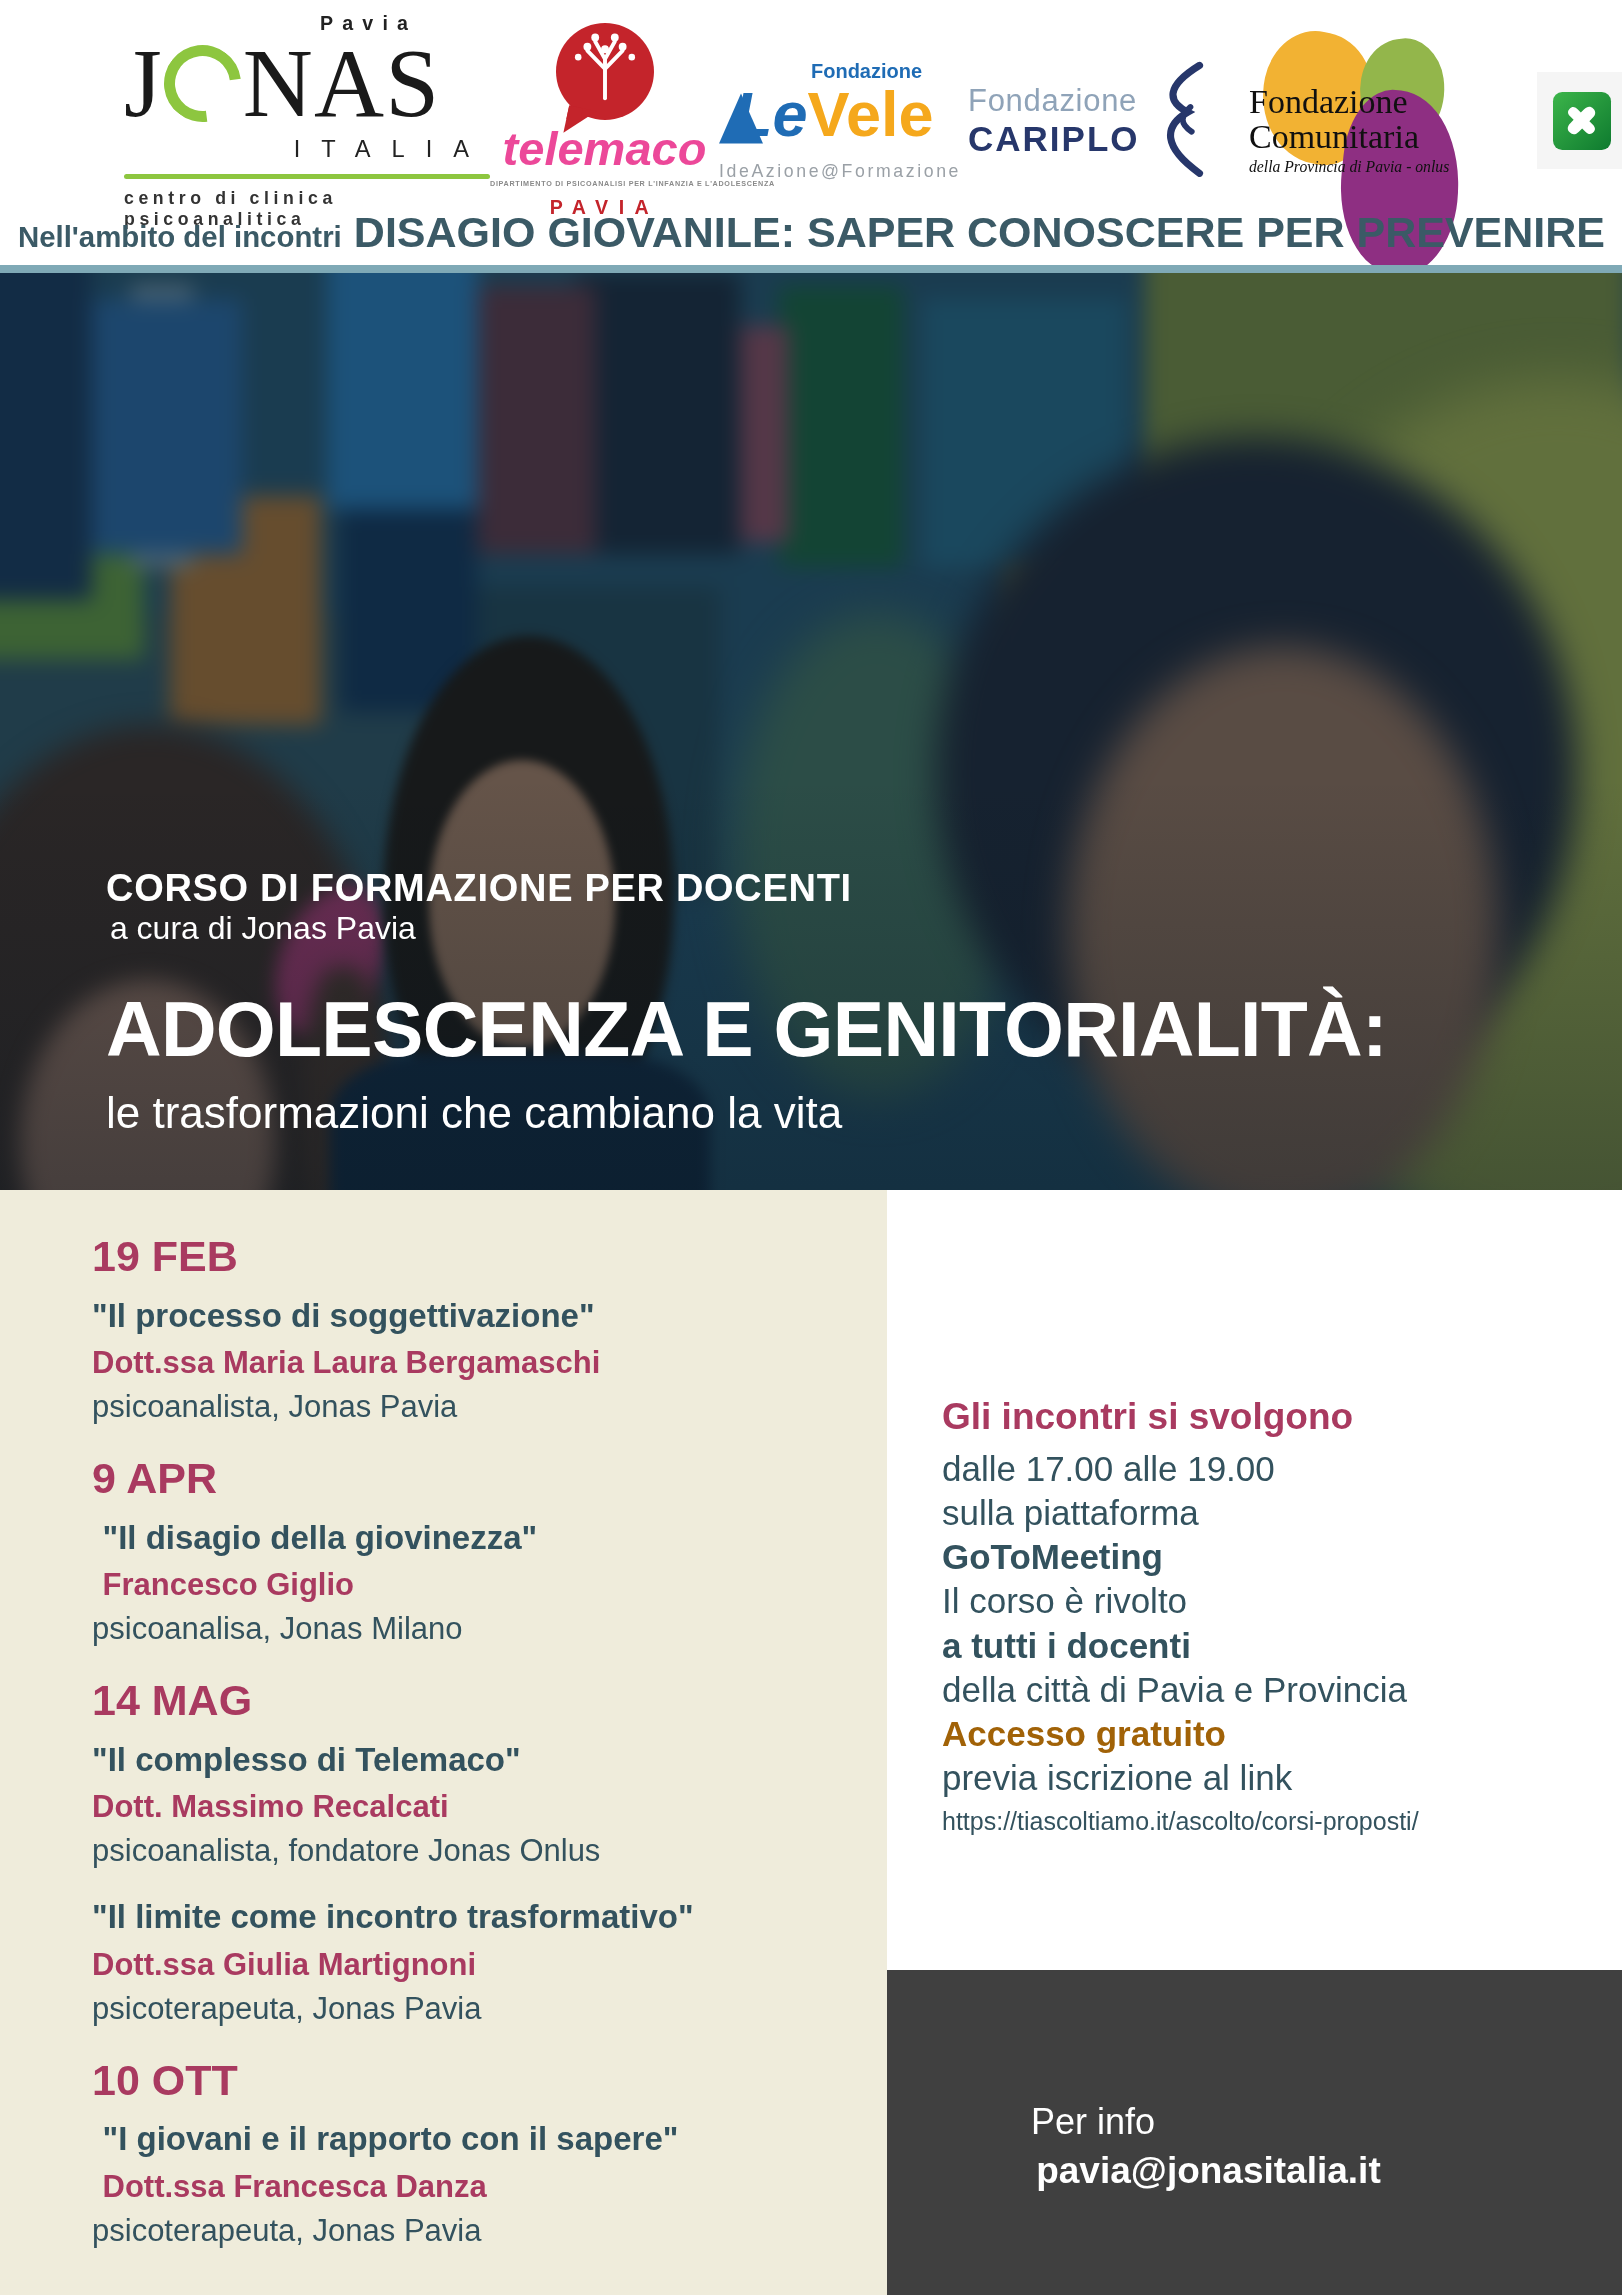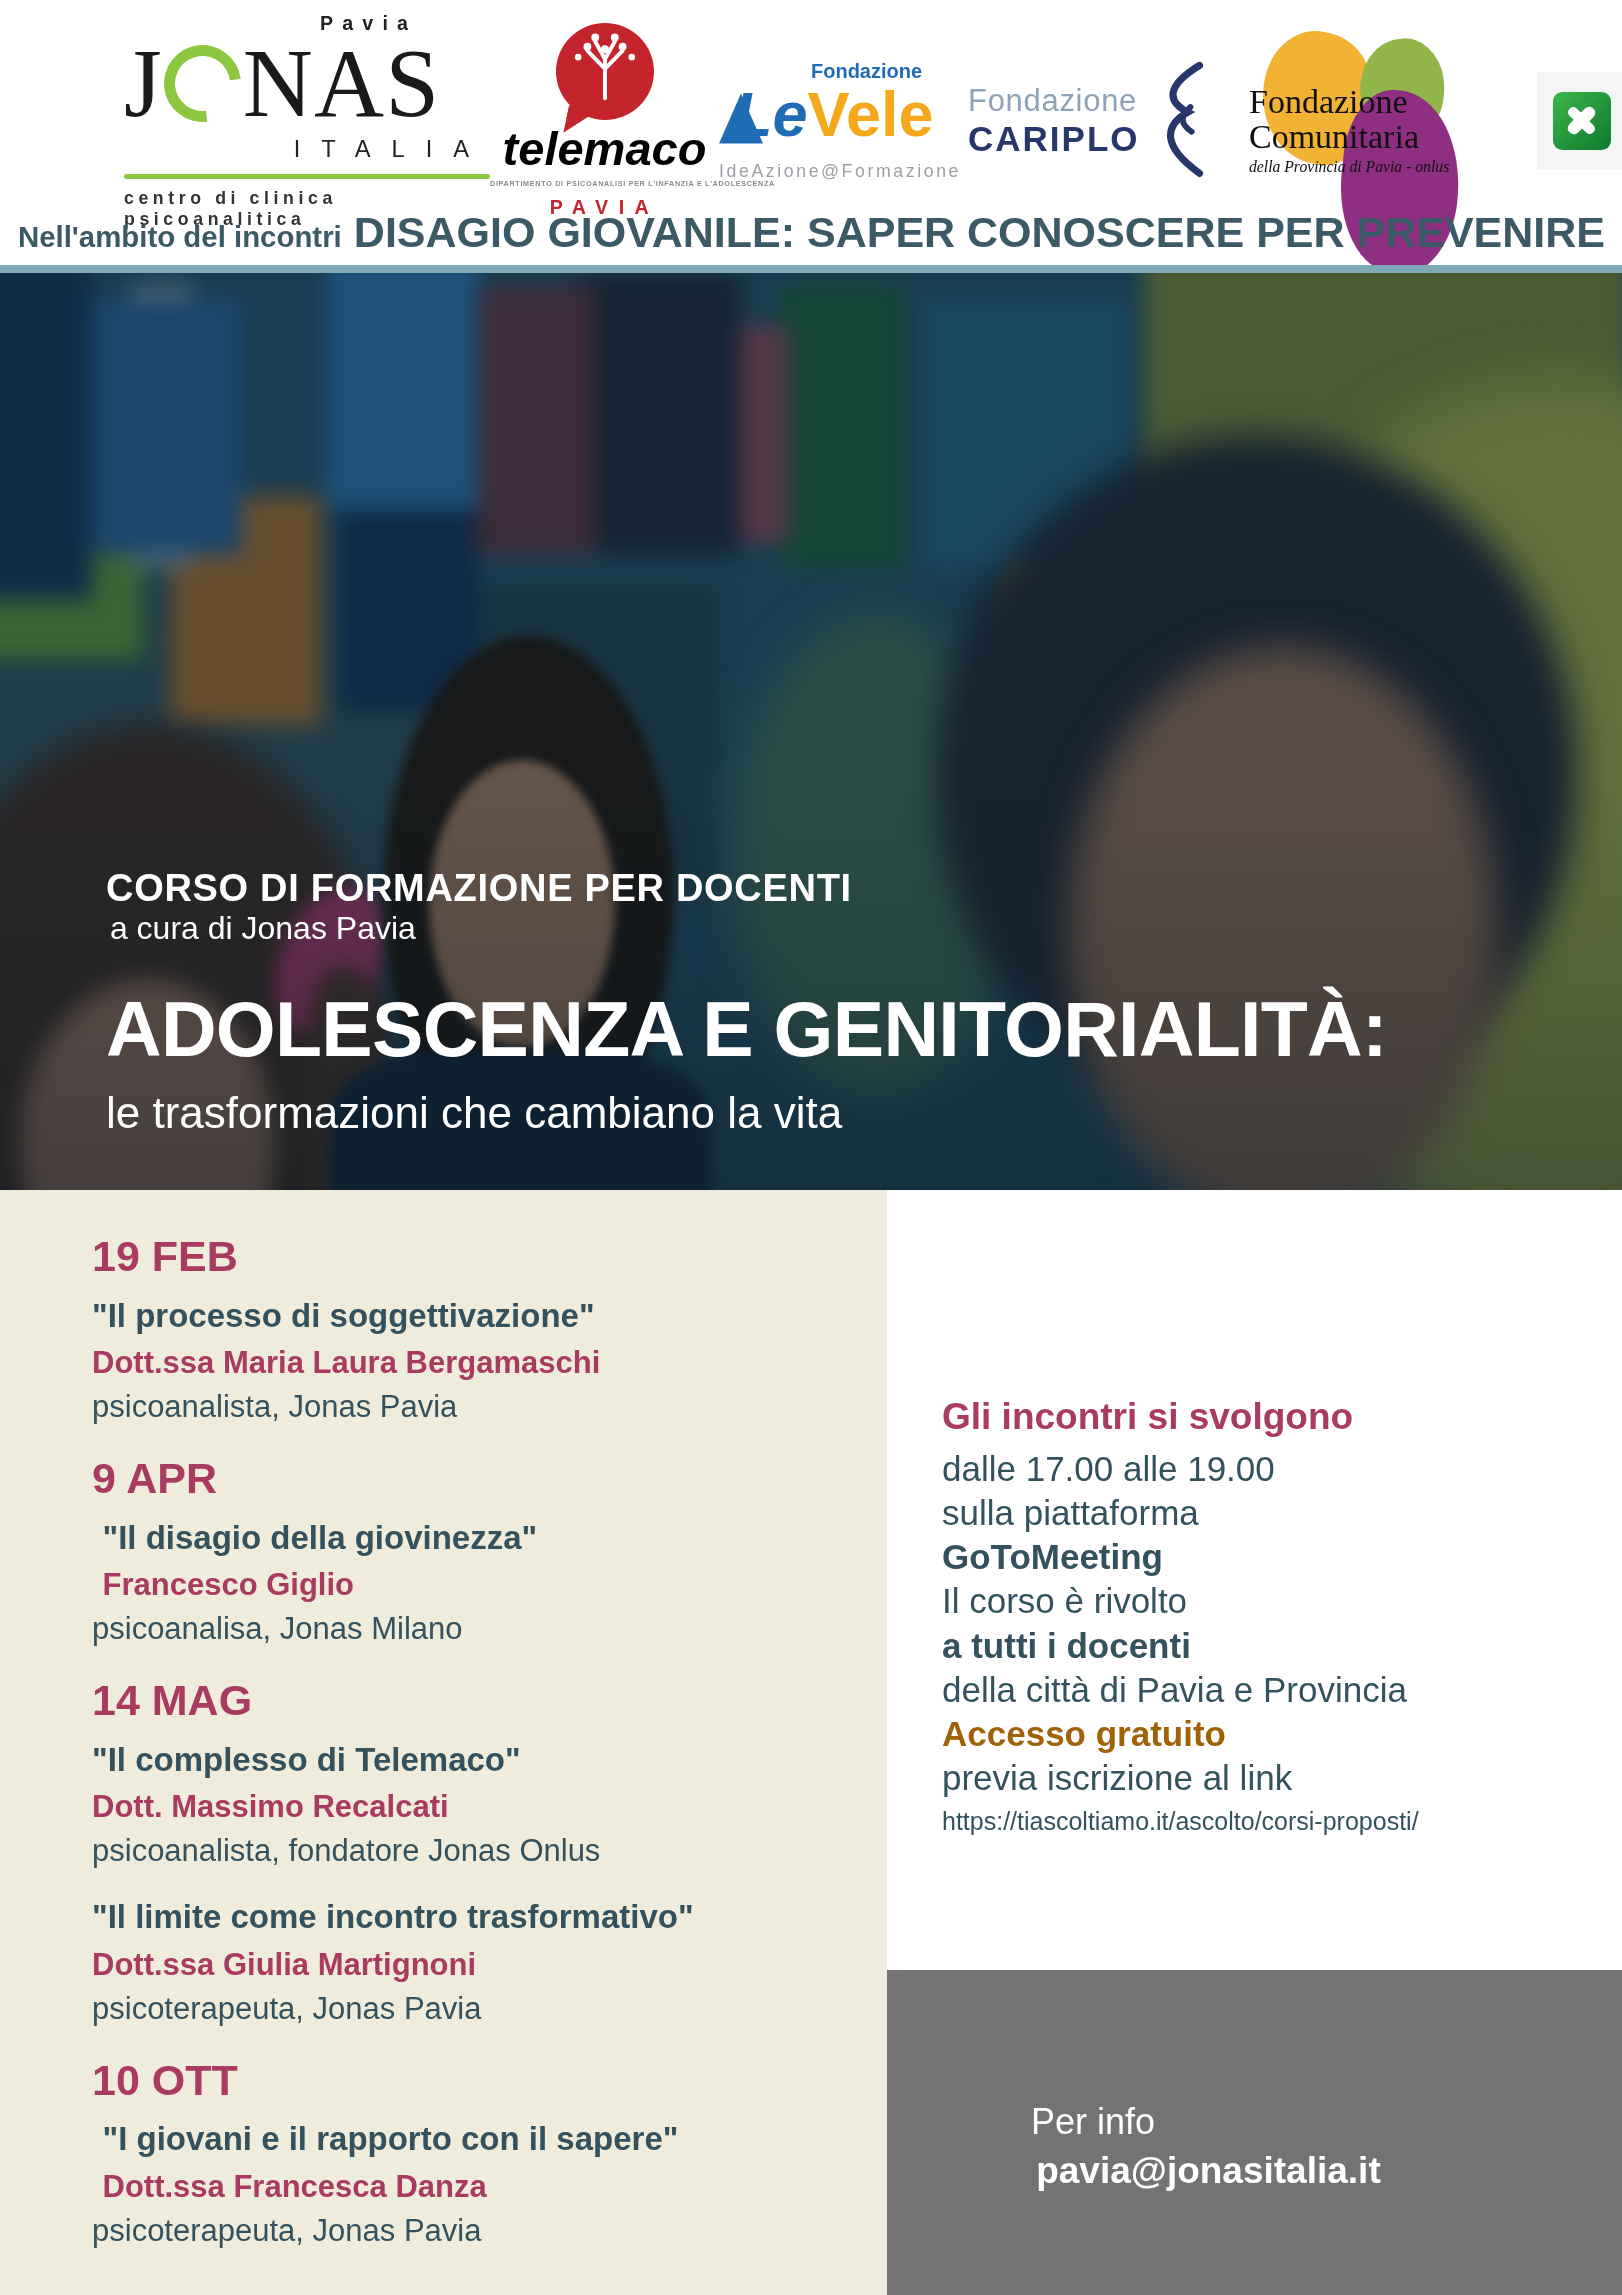--- a/index.html
+++ b/index.html
@@ -22,21 +22,21 @@
   .jonas-italia { font-size:23.6px; letter-spacing:21px; color:#222; text-align:right; margin-top:3.9px; }
   .jonas-rule { height:4.6px; background:#8dc63f; border-radius:2.6px; margin-top:11.8px; }
   .jonas-tag { font-size:17.7px; letter-spacing:4.6px; color:#333; margin-top:9.2px; font-weight:600; }
 
   
   .telemaco { width:229px; text-align:center; position:relative; }
   .tm-bubble { position:relative; width:98px; height:97px; background:#c4242b;
     border-radius:50% 50% 50% 50%; margin:0 auto 3.9px auto; }
   .tm-bubble:after { content:""; position:absolute; left:10.5px; bottom:-15.7px;
     border:14.4px solid transparent; border-top-color:#c4242b; border-left-color:#c4242b; transform:rotate(12deg); }
-  .tm-word { font-size:47px; font-weight:700; font-style:italic; color:#000000; line-height:1.05; }
+  .tm-word { font-size:47px; font-weight:700; font-style:italic; color:#ec4899; line-height:1.05; }
   .tm-tag { font-size:7.2px; letter-spacing:0.7px; color:#8a8a8a; font-weight:700; margin-top:5.2px; white-space:nowrap; }
   .tm-city { font-size:19.6px; letter-spacing:10.5px; color:#c4242b; margin-top:7.9px; font-weight:600; }
 
   
   .levele { width:249px; text-align:left; }
   .lv-fond { font-size:20px; font-weight:700; color:#1f6cb5; margin-left:92px; }
   .lv-word { font-size:63px; font-weight:700; line-height:1; display:flex; align-items:flex-end; }
   .lv-tri { width:0; height:0; border-left:22px solid transparent; border-right:22px solid transparent;
     border-bottom:50px solid #1f6cb5; margin-right:-29px; transform:translateY(-2.6px); }
   .lv-le { color:#1f6cb5; font-style:italic; }
@@ -135,21 +135,21 @@
   .indent { padding-left:10.5px; }
 
   .right-col { position:absolute; left:887px; right:0; top:0; bottom:0; background:#ffffff; }
   .info { position:absolute; left:55px; top:178px; right:16px;margin-top:28px; }
   .info-heading { font-size:37px; font-weight:700; color:#a93a60; margin-bottom:9.2px; }
   .info-line { font-size:35px; color:#33525e; line-height:1.26; }
   .info-line.bold { font-weight:700; }
   .info-line.maroon { color:#a16207; font-weight:700; }
   .info-line.small { font-size:25px; font-weight:400; margin-top:6.5px; }
 
-  .contact { position:absolute; left:0; right:0; top:780px; bottom:0; background:#737373; }
+  .contact { position:absolute; left:0; right:0; top:780px; bottom:0; background:#404040; }
   .contact-inner { position:absolute; left:144px; top:131px; color:#ffffff; }
   .contact-label { font-size:36px; font-weight:400; }
   .contact-email { font-size:37px; font-weight:700; margin-top:6.5px; margin-left:5.2px; }
 </style>
 </head>
 <body>
 
 <div id="poster">
 
   <div class="logos-row">

